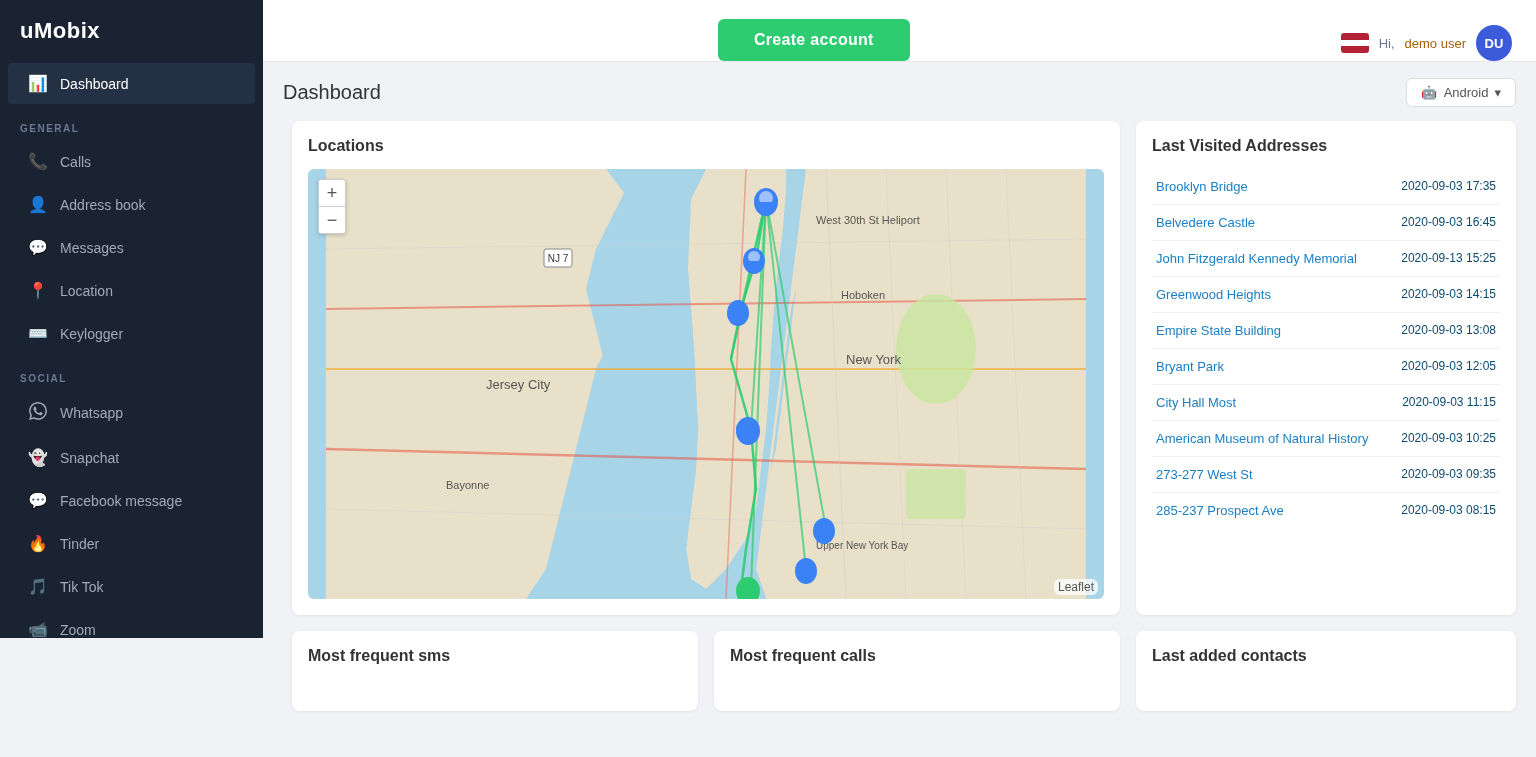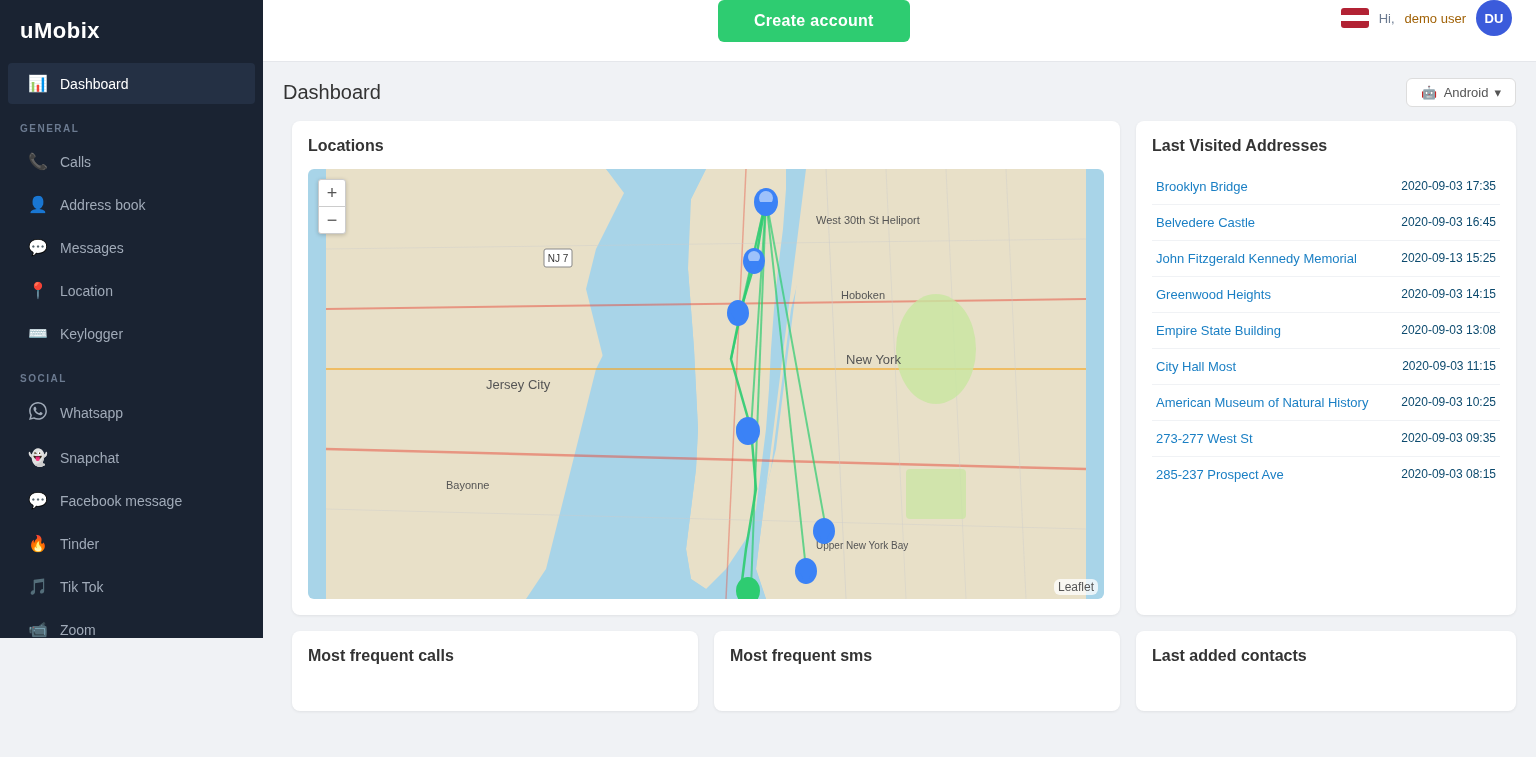--- a/index.html
+++ b/index.html
@@ -54,21 +54,21 @@
       display: flex;
       flex-direction: column;
       overflow: hidden;
     }
 
     
     #topbar {
       background: #fff;
       height: 62px;
       display: flex;
-      align-items: flex-start;
+      align-items: flex-end;
       justify-content: space-between;
       padding: 0 24px;
       border-bottom: 1px solid #e5e7eb;
       flex-shrink: 0;
     }
     #create-account-btn {
       background: #2ecc71;
       color: #fff;
       border: none;
       border-radius: 6px;
@@ -456,44 +456,48 @@
     </div>
             <div class="address-row">
       <span class="address-name">Greenwood Heights</span>
       <span class="address-time">2020-09-03 14:15</span>
     </div>
             <div class="address-row">
       <span class="address-name">Empire State Building</span>
       <span class="address-time">2020-09-03 13:08</span>
     </div>
             <div class="address-row">
+      <span class="address-name">Bryant Park</span>
+      <span class="address-time">2020-09-03 12:05</span>
+    </div>
+            <div class="address-row">
       <span class="address-name">City Hall Most</span>
       <span class="address-time">2020-09-03 11:15</span>
     </div>
             <div class="address-row">
       <span class="address-name">American Museum of Natural History</span>
       <span class="address-time">2020-09-03 10:25</span>
     </div>
             <div class="address-row">
       <span class="address-name">273-277 West St</span>
       <span class="address-time">2020-09-03 09:35</span>
     </div>
             <div class="address-row">
       <span class="address-name">285-237 Prospect Ave</span>
       <span class="address-time">2020-09-03 08:15</span>
     </div>
           </div>
       </div>
 
       <div id="bottom-grid">
         <div class="bottom-card">
-          <div class="card-title">Most frequent calls</div>
+          <div class="card-title">Most frequent sms</div>
         </div>
         <div class="bottom-card">
-          <div class="card-title">Most frequent sms</div>
+          <div class="card-title">Most frequent calls</div>
         </div>
         <div class="bottom-card">
           <div class="card-title">Last added contacts</div>
         </div>
       </div>
 
     </div>
   </div>
 </div>
 

